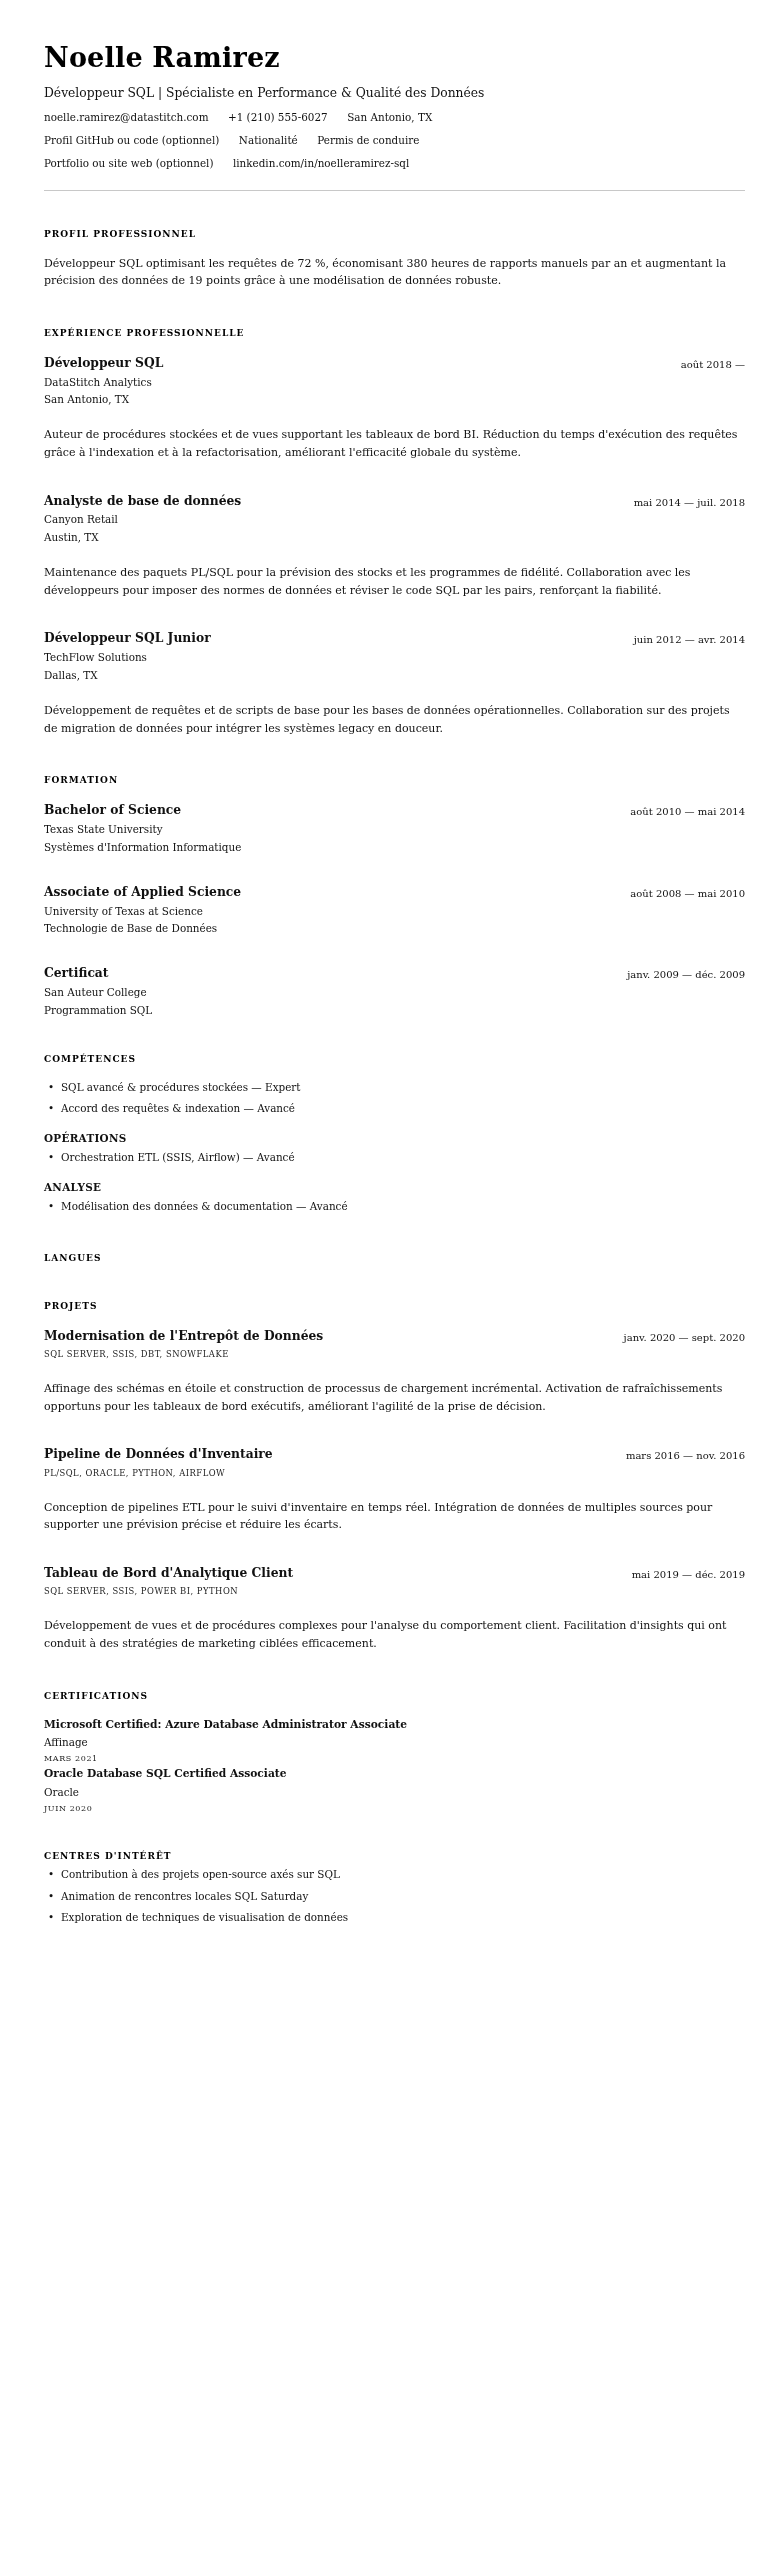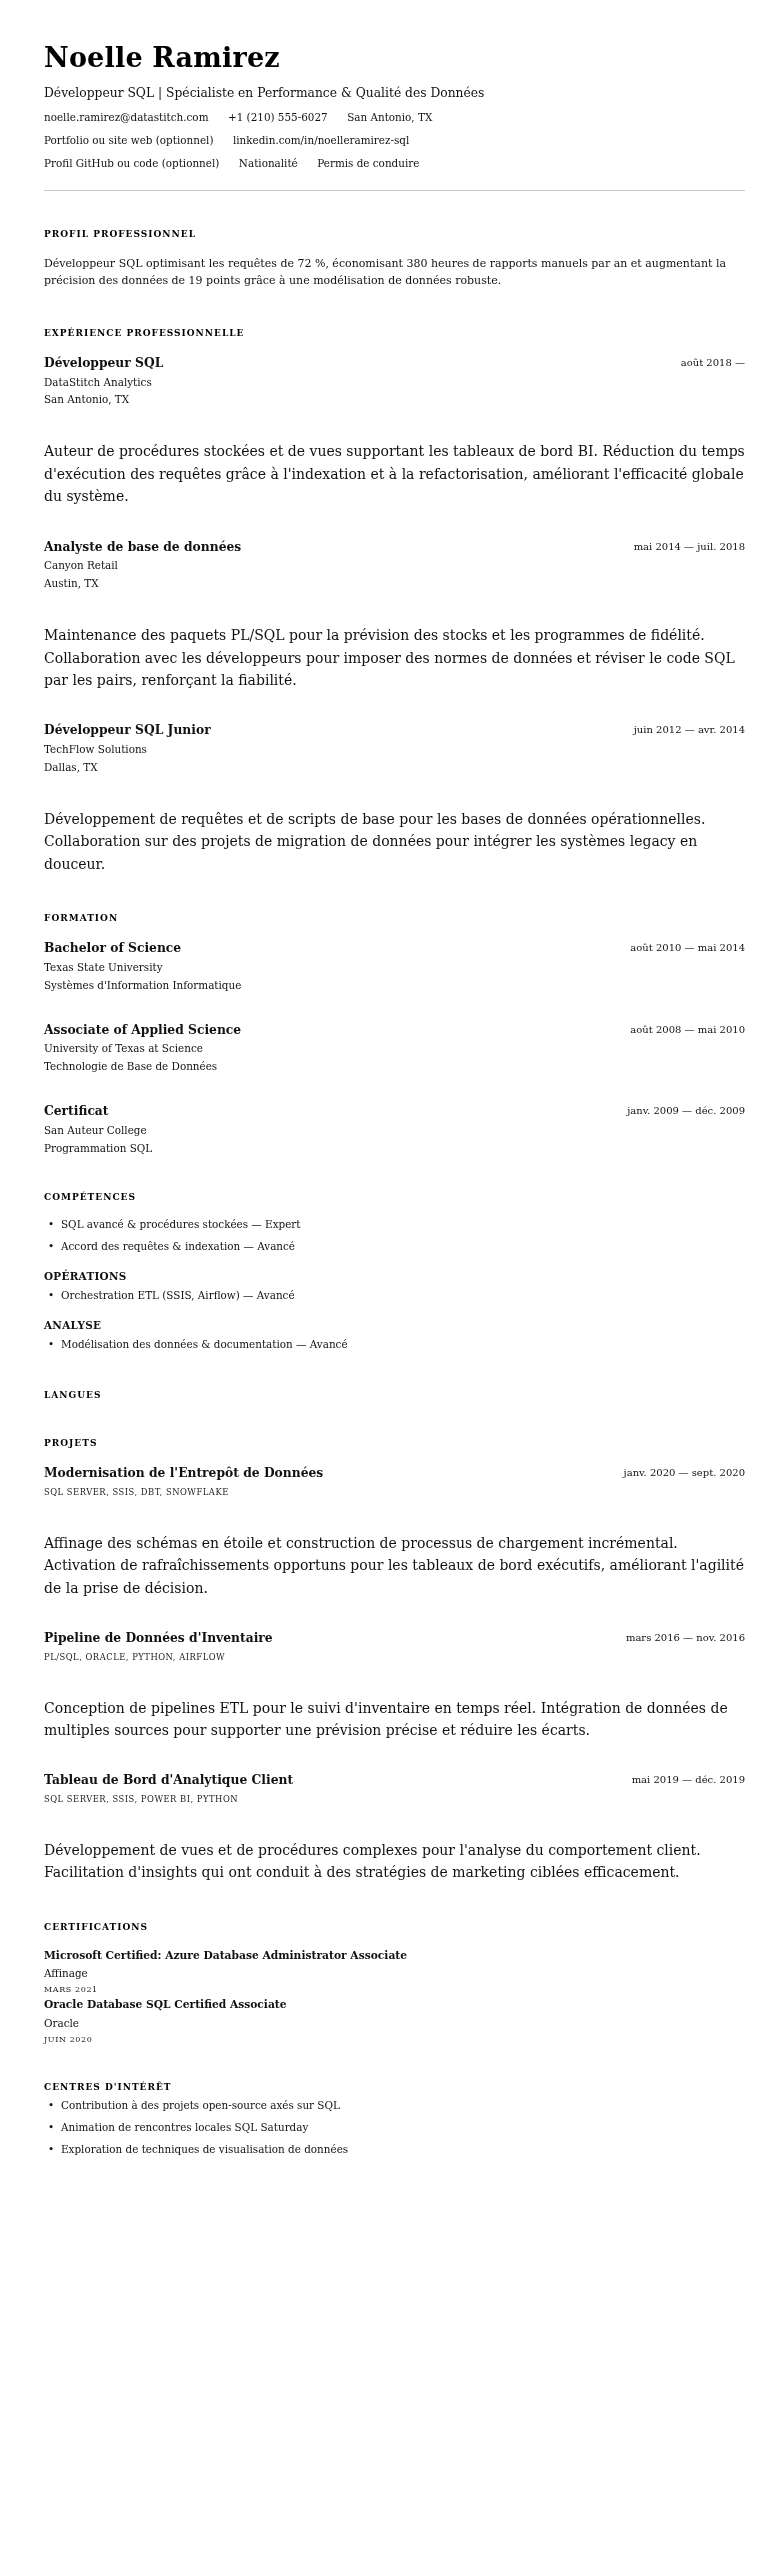--- a/index.html
+++ b/index.html
@@ -28,25 +28,25 @@
   .section { margin-top:38px; }
   .section-heading {
     font-size:9px; font-weight:700; letter-spacing:1px; color:#000;
   }
 
   .profile-text { font-size:11px; line-height:1.6; margin-top:15.6px; }
 
   
   .entry { margin-top:17px; }
   .entry + .entry { margin-top:31px; }
-  .entry-head { display:flex; justify-content:space-between; align-items:center; gap:13px; }
+  .entry-head { display:flex; justify-content:space-between; align-items:flex-end; gap:13px; }
   .entry-title { font-size:12.3px; font-weight:700; }
   .entry-dates { font-size:10px; white-space:nowrap; font-weight:400; }
   .entry-sub { font-size:10.4px; margin-top:5.8px; }
-  .entry-desc { font-size:14px; line-height:1.6; margin-top:35px; }
+  .entry-desc { font-size:11px; line-height:1.6; margin-top:21px; }
   .entry-stack { font-size:8.4px; letter-spacing:0.5px; margin-top:6.5px; color:#222; }
   .entry-certdate { font-size:8px; letter-spacing:0.6px; margin-top:5.8px; color:#222; }
 
   
   .skill-group { margin-top:15.6px; }
   .skill-group-name { font-size:10.4px; font-weight:700; letter-spacing:0.3px; }
 
   
   .bullets { list-style:none; margin-top:6.5px; }
   .bullets li {
@@ -63,27 +63,27 @@
   <header>
     <h1 class="name">Noelle Ramirez</h1>
     <p class="headline">Développeur SQL | Spécialiste en Performance &amp; Qualité des Données</p>
 
     <div class="contact-row">
       <span>noelle.ramirez@datastitch.com</span>
       <span>+1 (210) 555-6027</span>
       <span>San Antonio, TX</span>
     </div>
     <div class="contact-row">
-      <span>Portfolio ou site web (optionnel)</span>
-      <span>linkedin.com/in/noelleramirez-sql</span>
-    </div>
-    <div class="contact-row">
       <span>Profil GitHub ou code (optionnel)</span>
       <span>Nationalité</span>
       <span>Permis de conduire</span>
+    </div>
+    <div class="contact-row">
+      <span>Portfolio ou site web (optionnel)</span>
+      <span>linkedin.com/in/noelleramirez-sql</span>
     </div>
 
     <hr class="header-divider">
   </header>
 
   <section class="section">
     <h2 class="section-heading">PROFIL PROFESSIONNEL</h2>
     <p class="profile-text">Développeur SQL optimisant les requêtes de 72 %, économisant 380 heures de rapports manuels par an et augmentant la précision des données de 19 points grâce à une modélisation de données robuste.</p>
   </section>
 

